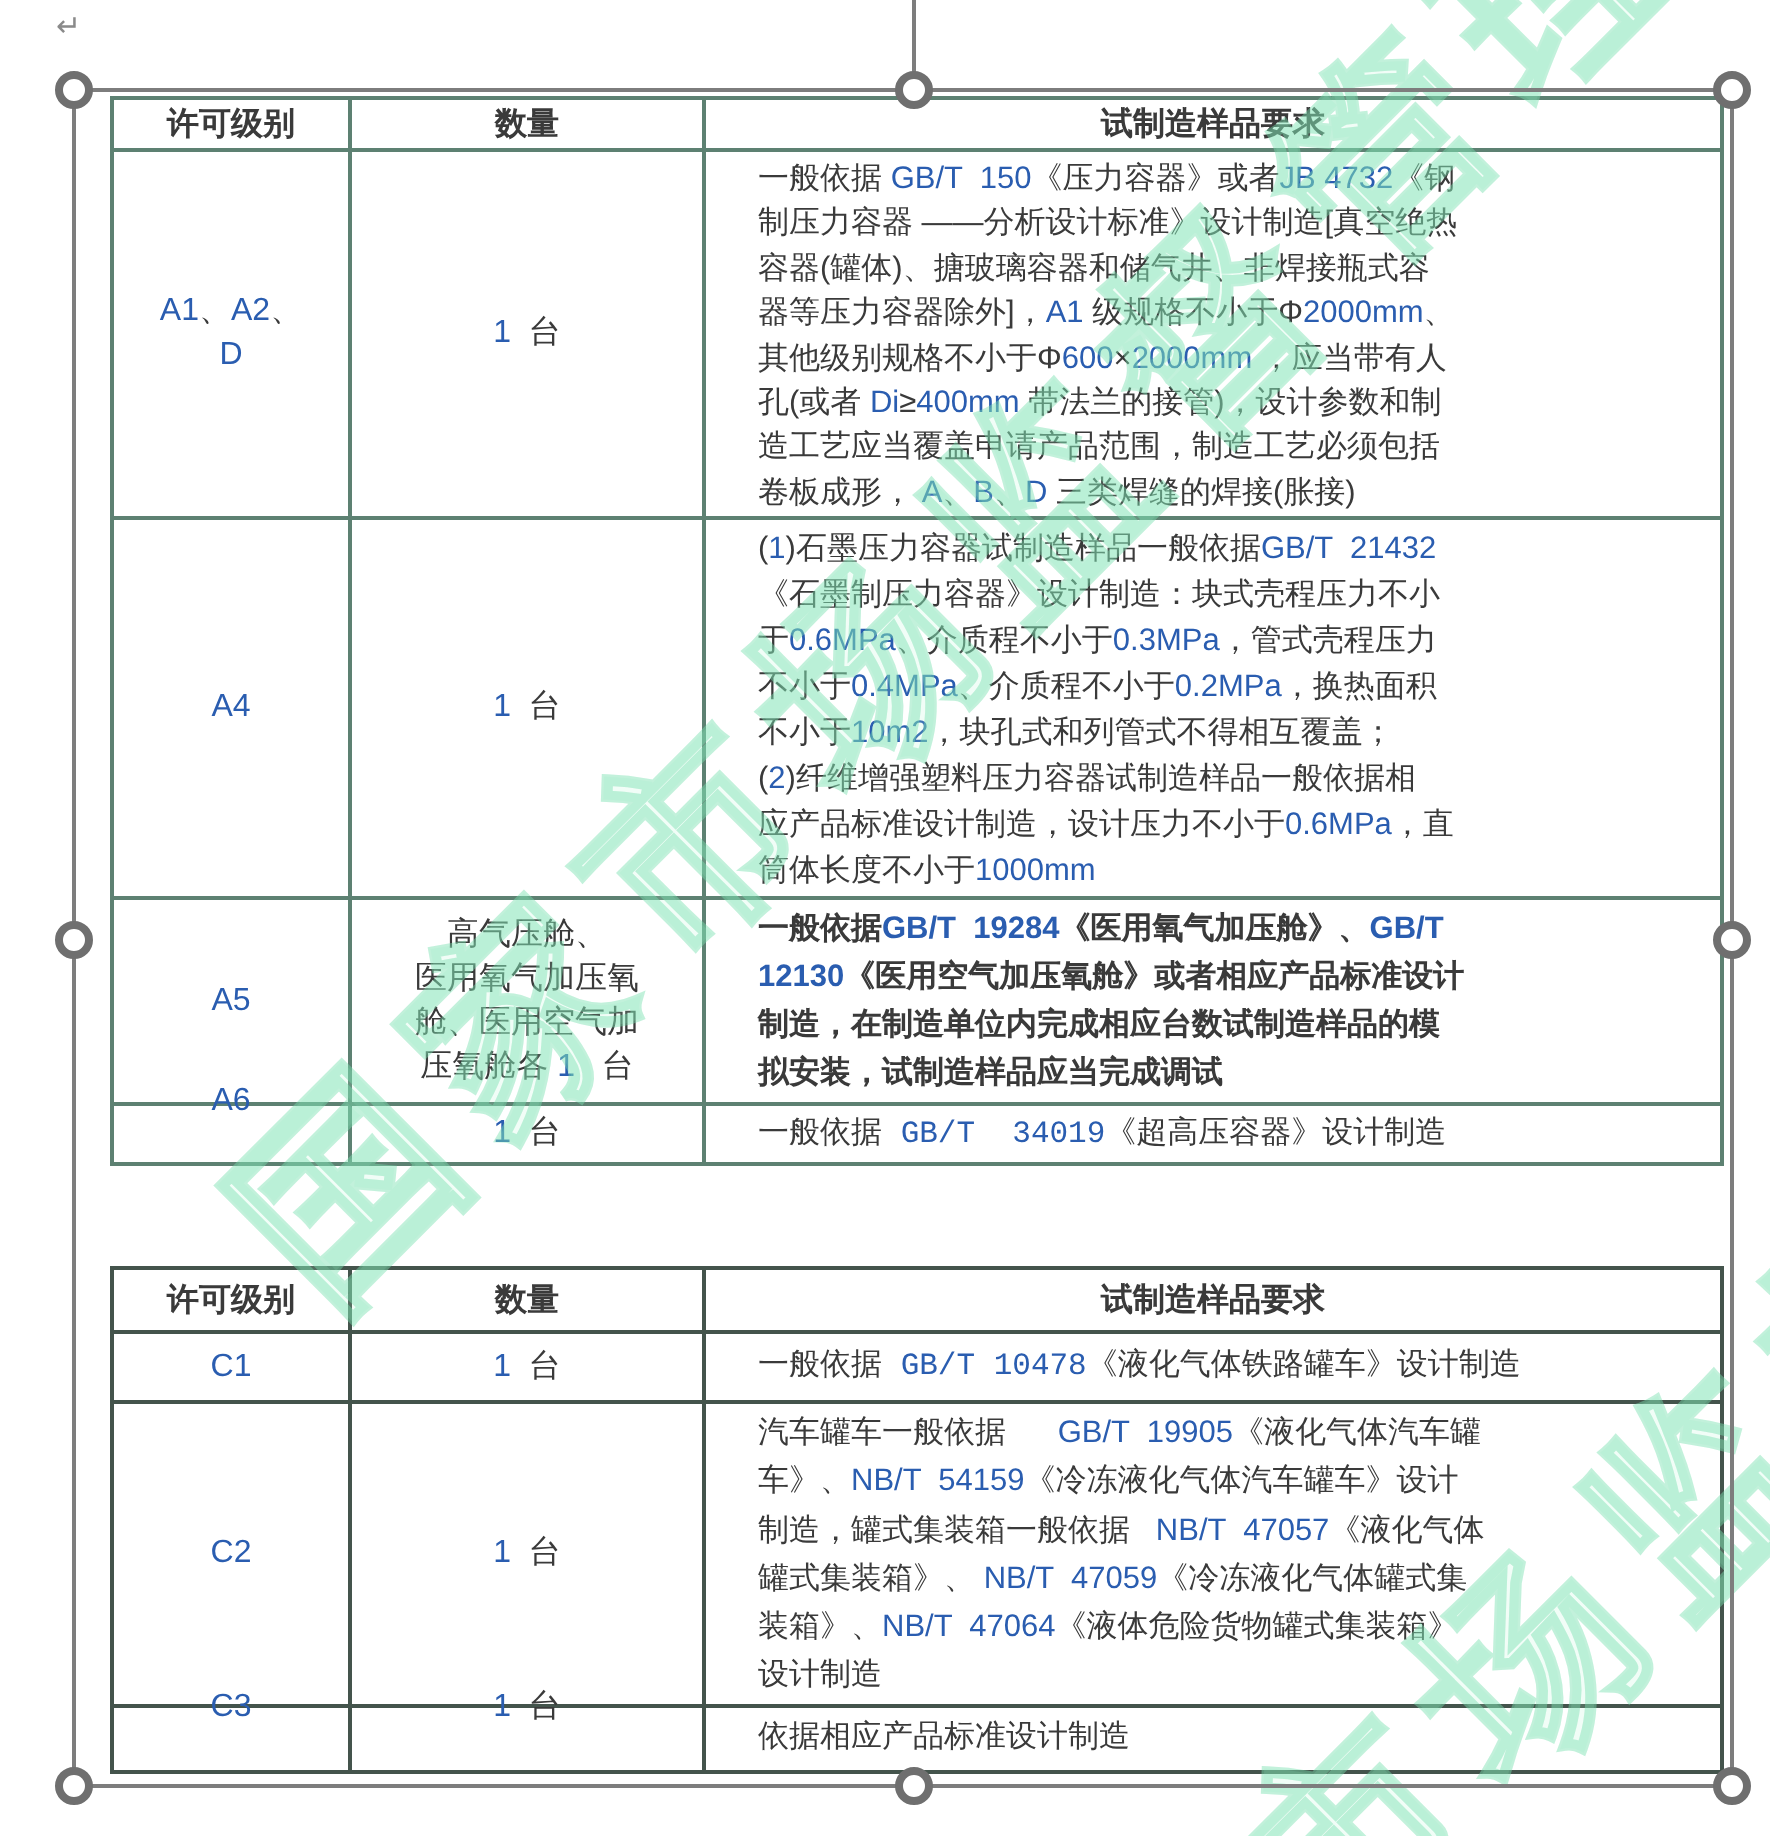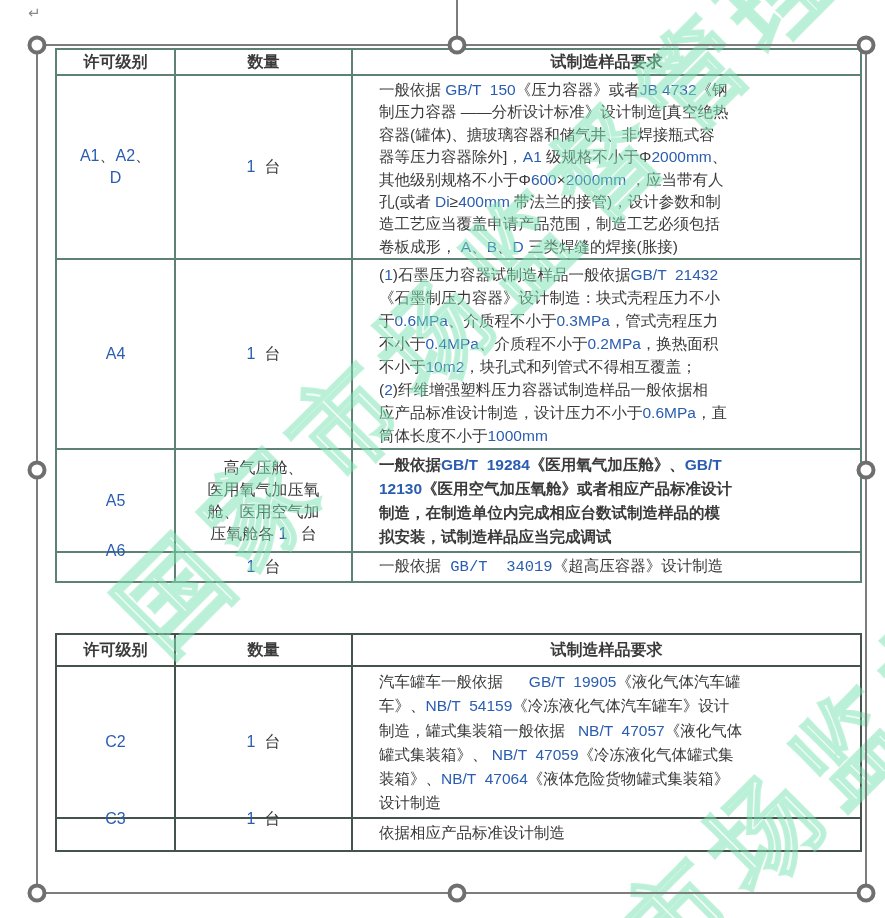--- a/index.html
+++ b/index.html
@@ -132,20 +132,25 @@
       <col class="c-level">
       <col class="c-qty">
       <col>
     </colgroup>
   <tbody>
       <tr class="hd2">
     <td>许可级别</td>
     <td>数量</td>
     <td>试制造样品要求</td>
   </tr>
+  <tr class="r0">
+    <td class="lvl rich"><span class="lat">C1</span></td>
+    <td class="qty rich"><span class="lat">1</span>  台</td>
+    <td class="req mid rich">一般依据 <span class="lat">GB/T</span> <span class="lat">10478</span>《液化气体铁路罐车》设计制造</td>
+  </tr>
   <tr class="r1">
     <td class="lvl rich"><span class="lat">C2</span></td>
     <td class="qty rich"><span class="lat">1</span>  台</td>
     <td class="req rich">汽车罐车一般依据      <span class="lat">GB/T</span>  <span class="lat">19905</span>《液化气体汽车罐
 车》、<span class="lat">NB/T</span>  <span class="lat">54159</span>《冷冻液化气体汽车罐车》设计
 制造，罐式集装箱一般依据   <span class="lat">NB/T</span>  <span class="lat">47057</span>《液化气体
 罐式集装箱》、 <span class="lat">NB/T</span>  <span class="lat">47059</span>《冷冻液化气体罐式集
 装箱》、<span class="lat">NB/T</span>  <span class="lat">47064</span>《液体危险货物罐式集装箱》
 设计制造</td>
   </tr>

